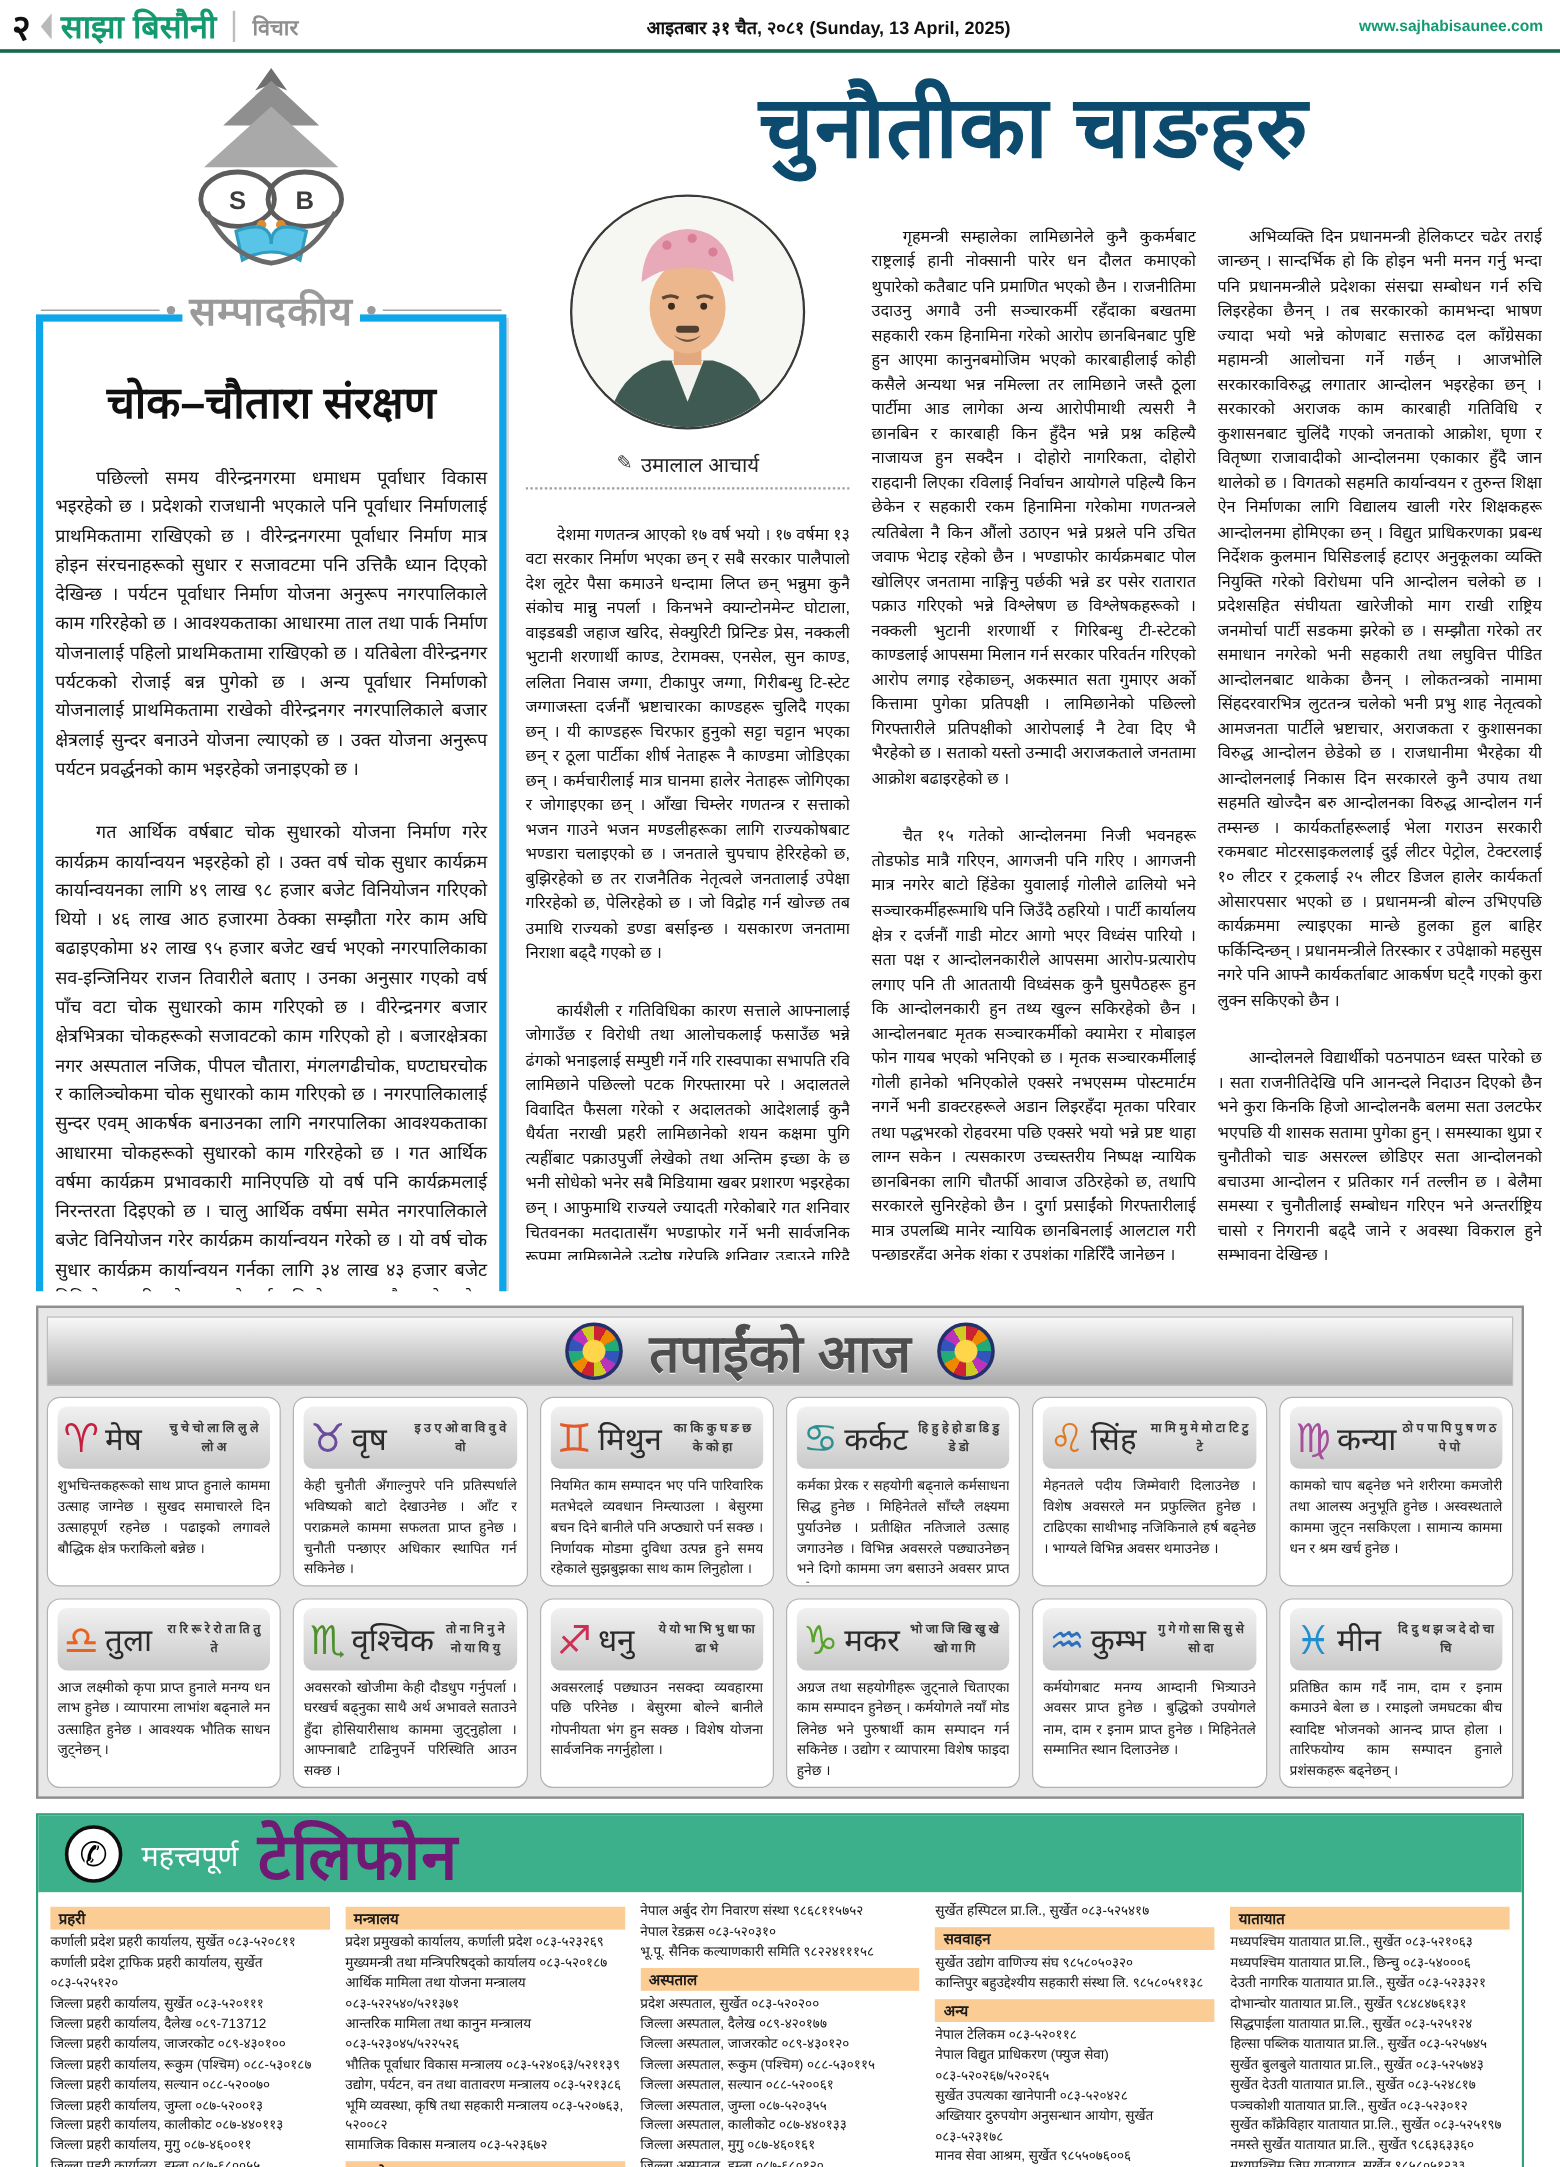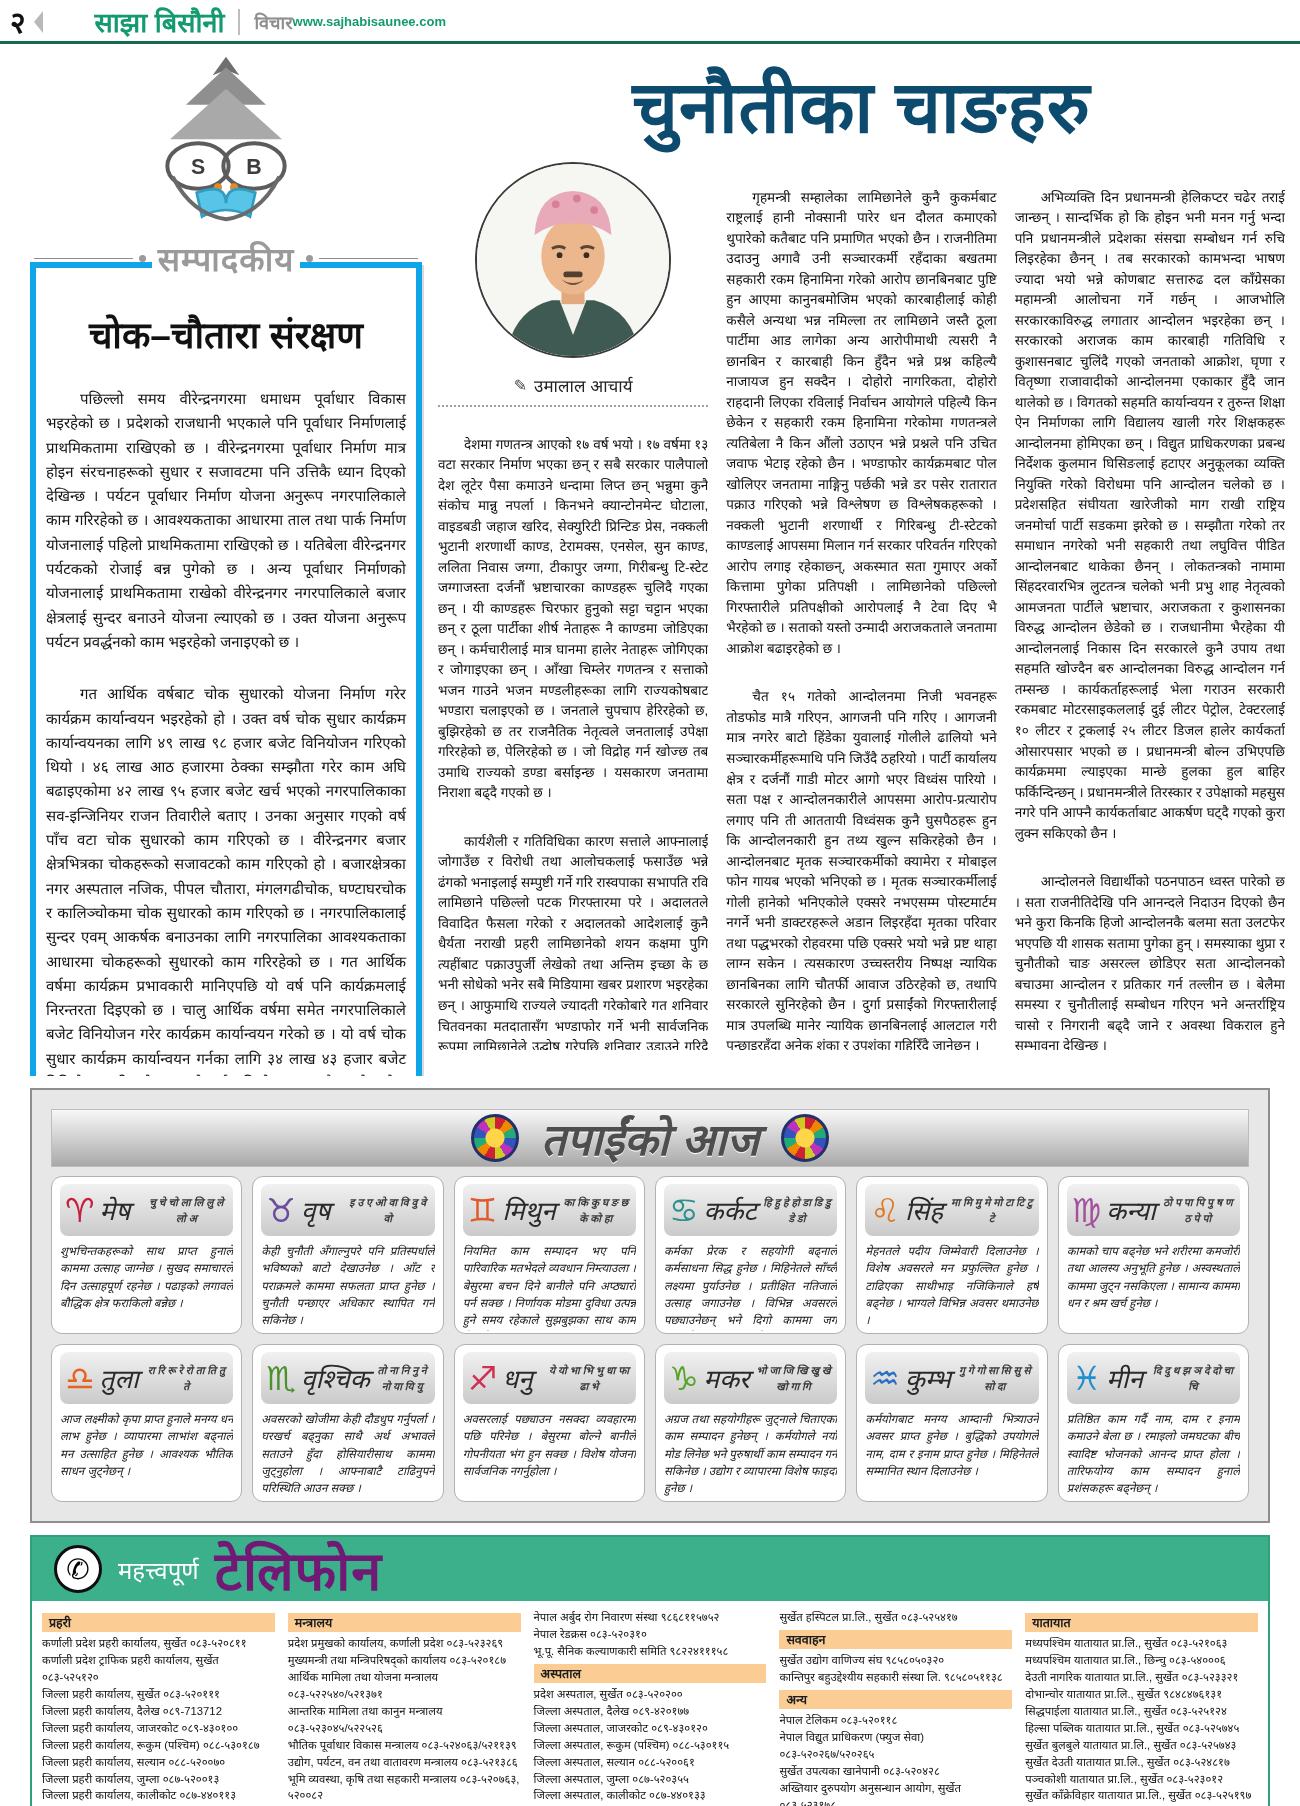--- a/index.html
+++ b/index.html
@@ -11,21 +11,21 @@
   .page { width: 1300px; height: 1806px; position: relative; }
 
   
   .masthead {
     height: 44px; display: flex; align-items: center;
     padding: 4px 14px 2px 10px; border-bottom: 3px solid #156a4e;
   }
   .m-left { display: flex; align-items: center; gap: 8px; }
   .pageno { font-size: 30px; font-weight: bold; color: #111; }
   .m-div { width: 0; height: 0; border-top: 11px solid transparent; border-bottom: 11px solid transparent; border-right: 9px solid #b9b9b9; }
-  .paper-name { font-size: 27px; font-weight: bold; color: #149a70; margin-left: 44px; }
+  .paper-name { font-size: 27px; font-weight: bold; color: #149a70; }
   .m-bar { width: 2px; height: 26px; background: #bdbdbd; margin: 0 6px; }
   .section-name { font-size: 18px; font-weight: bold; color: #8f8f8f; }
   .m-date { flex: 1; text-align: center; font-size: 15px; font-weight: bold; color: #111; }
   .m-site { font-size: 13px; font-weight: bold; color: #149a70; }
 
   
   .content { display: flex; gap: 16px; padding: 10px 15px 0 30px; height: 1032px; overflow: hidden; }
 
   
   .editorial-col { width: 392px; flex: none; }
@@ -49,21 +49,21 @@
   .a-col p, .edit-box p { word-break: normal; margin-top: 28px; }
   .a-col p { font-size: 13.5px; line-height: 1.52; text-align: justify; text-indent: 26px; color: #121212; }
   .photo-wrap { text-align: center; padding-top: 2px; }
   .photo-ring { display: inline-block; width: 196px; height: 196px; border-radius: 50%; border: 2px solid #3a3a3a; overflow: hidden; background: #f7f7f4; }
   .author-row { display: flex; justify-content: center; align-items: center; gap: 7px; margin: 12px 0 8px; }
   .pen-ico { font-size: 16px; color: #444; }
   .author-name { font-size: 17px; color: #222; }
   .dotsep { border-top: 2px dotted #9f9f9f; margin: 4px 0 12px; }
 
   
-  .horo { margin: 12px 30px 0; border: 2px solid #8e8e8e; background: #e7e7e7; padding: 19px; font-style: italic; }
+  .horo { margin: 12px 30px 0; border: 2px solid #8e8e8e; background: #e7e7e7; padding: 7px; }
   .horo-banner {
     height: 58px; background: linear-gradient(#f8f8f8, #a9a9a9);
     border: 1px solid #bdbdbd; display: flex; align-items: center; justify-content: center; gap: 22px;
   }
   .horo-banner .btxt { font-size: 44px; font-weight: bold; color: #4e4e4e; text-shadow: 0 1px 0 #fff; }
   .wheel {
     width: 48px; height: 48px; border-radius: 50%; border: 3px solid #23306b; position: relative; flex: none;
     background:
       radial-gradient(circle, #ffd54a 0 9px, rgba(0,0,0,0) 10px),
       conic-gradient(#c23 0 30deg, #e80 30deg 60deg, #2a7 60deg 90deg, #35b 90deg 120deg, #b3b 120deg 150deg, #cc2 150deg 180deg,
@@ -94,20 +94,21 @@
 <div class="page">
 
   <div class="masthead">
     <div class="m-left">
       <span class="pageno">२</span>
       <span class="m-div"></span>
       <span class="paper-name">साझा बिसौनी</span>
       <span class="m-bar"></span>
       <span class="section-name">विचार</span>
     </div>
+    <div class="m-date">आइतबार ३१ चैत, २०८१ (Sunday, 13 April, 2025)</div>
     <div class="m-site">www.sajhabisaunee.com</div>
   </div>
 
   <div class="content">
 
     <div class="editorial-col">
       <div class="logo-wrap">
         <svg width="160" height="176" viewBox="0 0 120 132">
           <polygon points="60,2 70,16 60,12 50,16" fill="#6f6f6f"></polygon>
           <polygon points="60,10 90,38 30,38" fill="#8f8f8f"></polygon>

